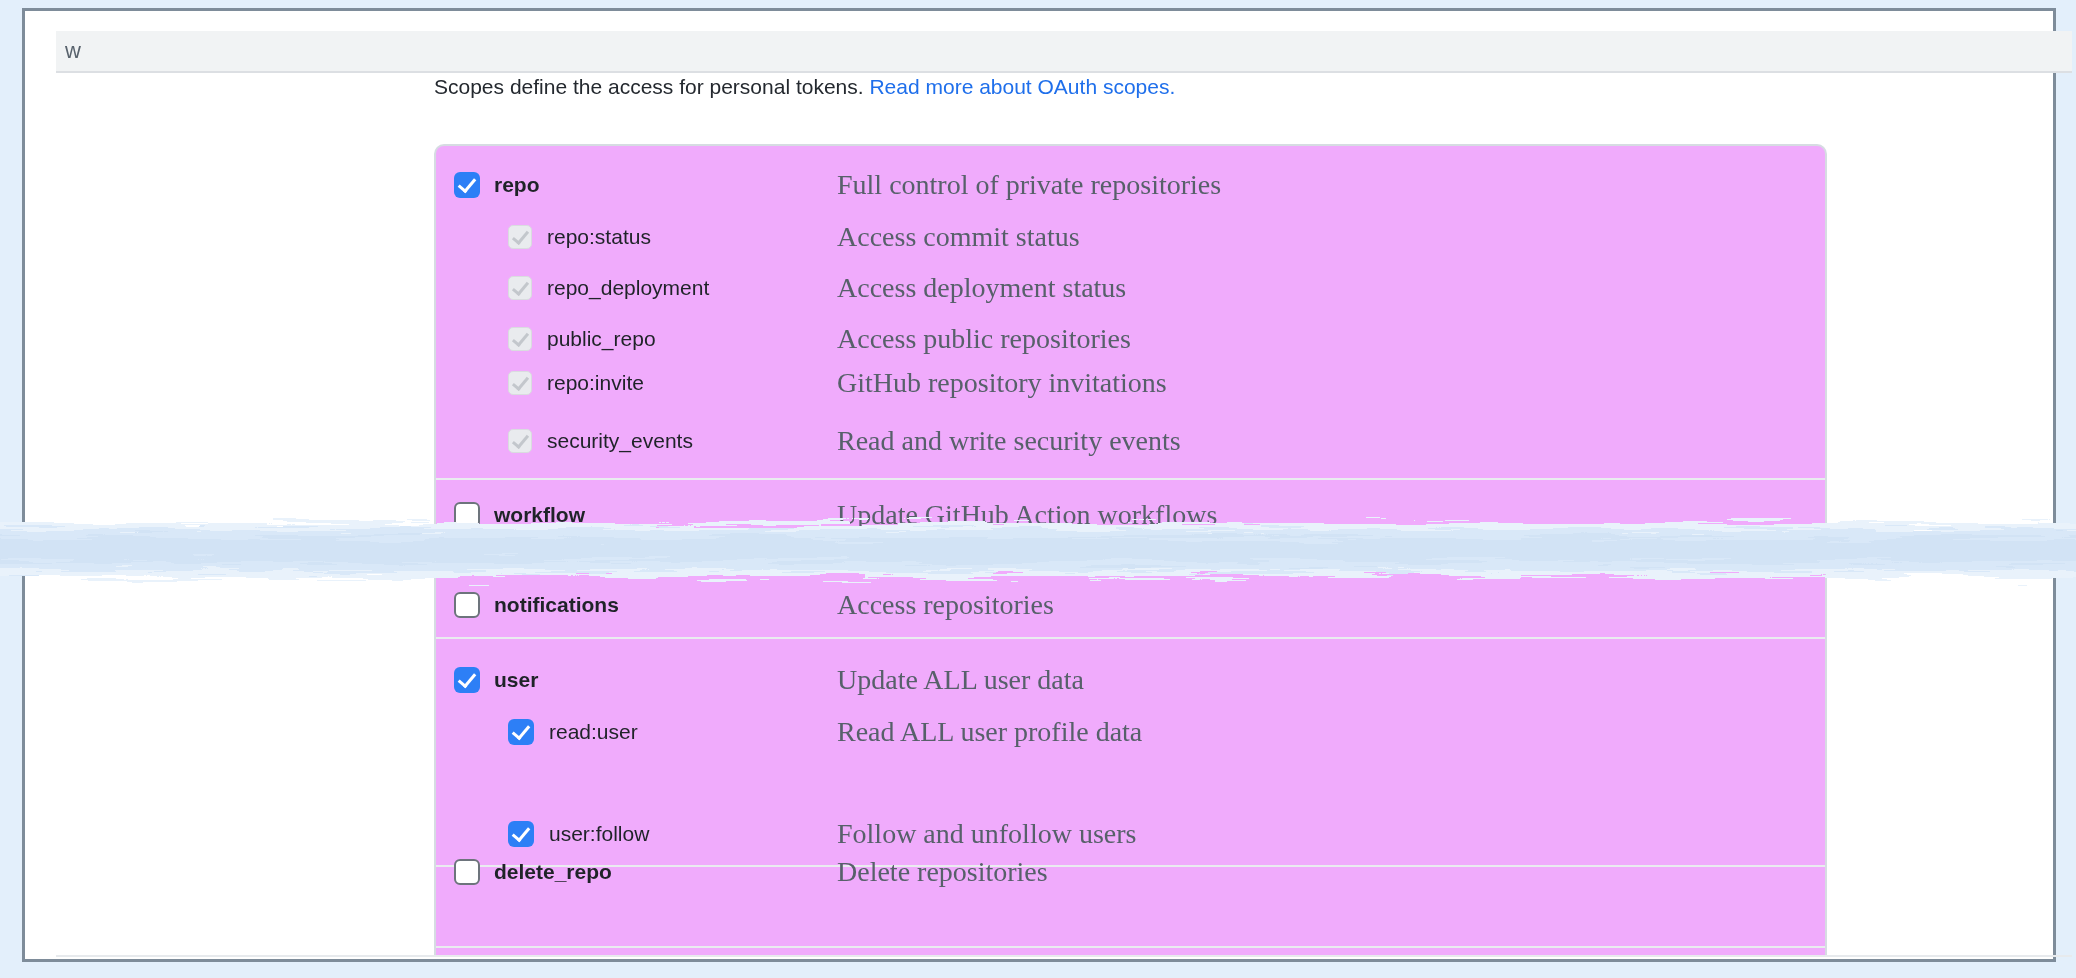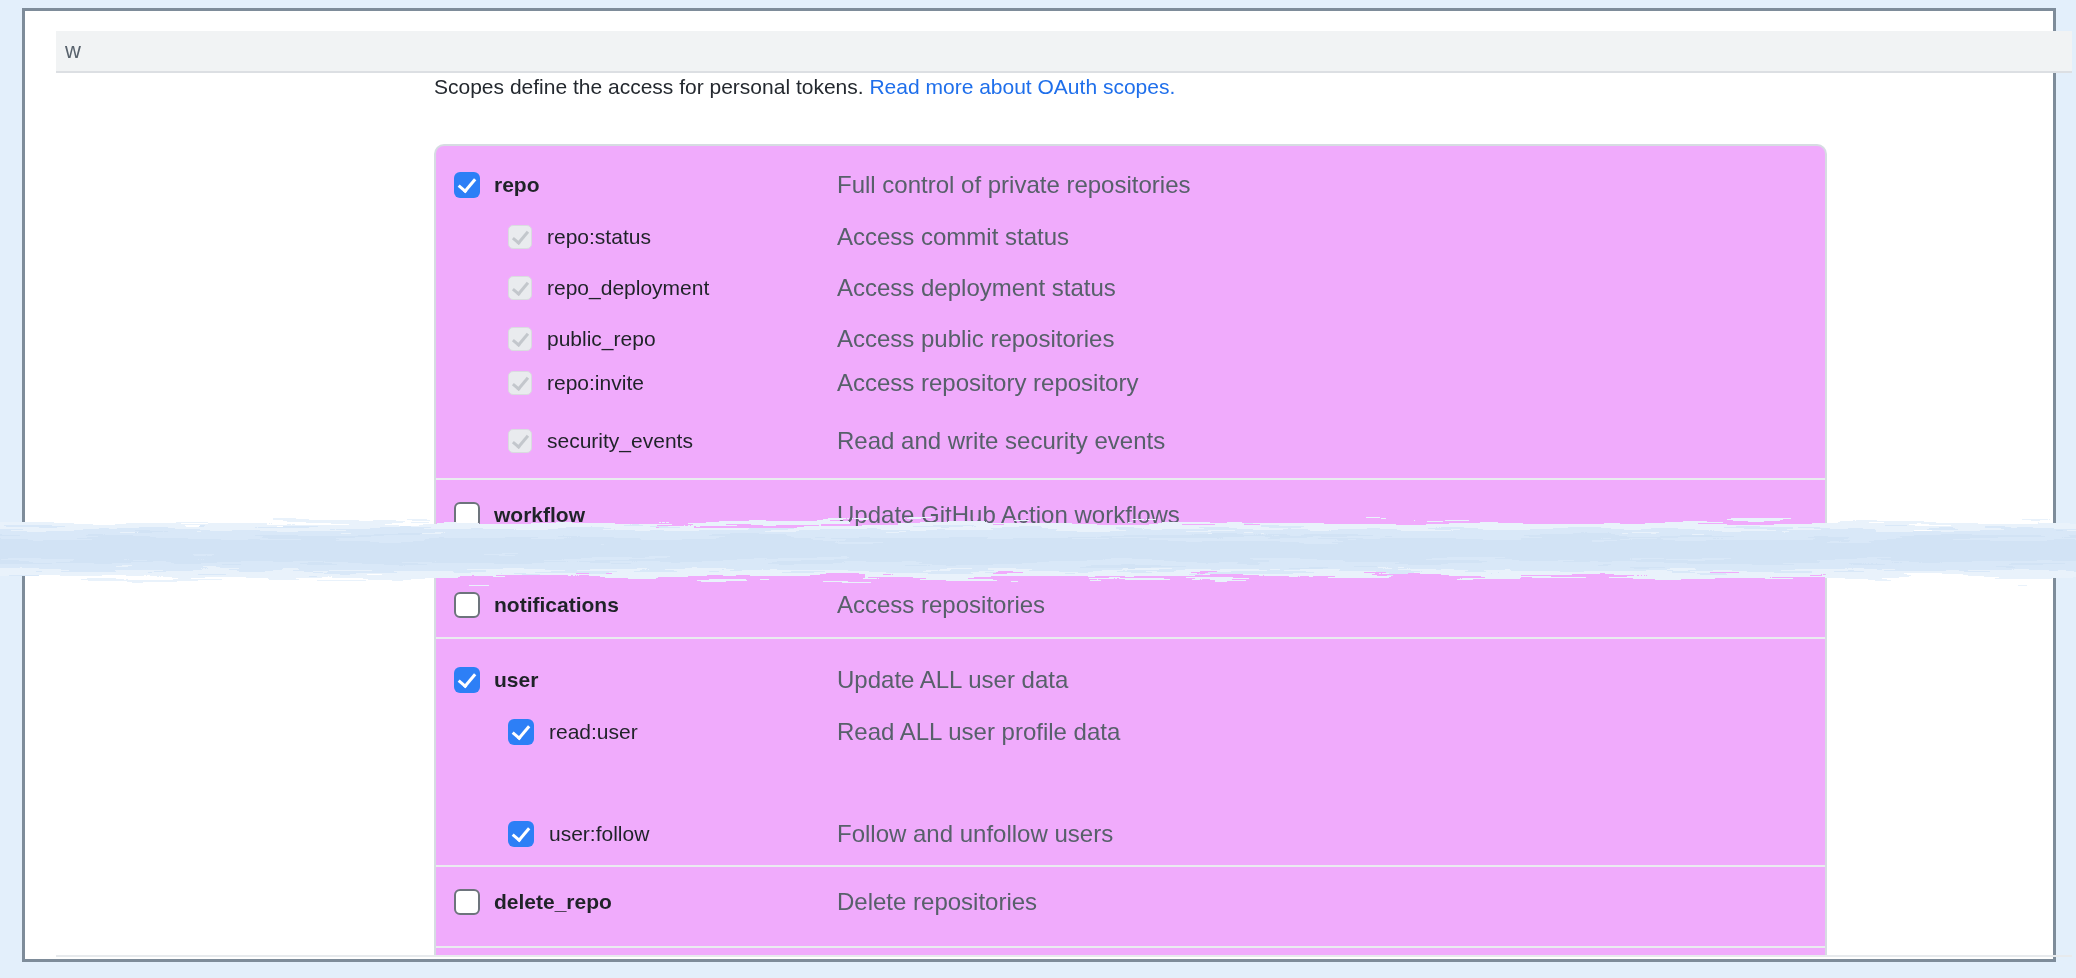--- a/index.html
+++ b/index.html
@@ -39,21 +39,21 @@
     border:2px solid #d6dce2;
     border-bottom:none;
     border-radius:10px 10px 0 0;
   }
   .row {
     position:absolute; left:0; width:100%; height:36px;
     display:flex; align-items:center;
   }
   .row .desc {
     position:absolute; left:401px; top:50%; transform:translateY(-50%);
-    font-size:24px; color:#57606a; white-space:nowrap;
+    font-size:28px; color:#57606a; white-space:nowrap;font-family:Liberation Serif, serif;
   }
   .name { font-size:21px; color:#1f2328; white-space:nowrap; }
   .row.top .name { font-weight:700; margin-left:14px; }
   .row.sub .name { font-weight:400; margin-left:15px; }
   .row.top { padding-left:18px; }
   .row.sub { padding-left:72px; }
 
   
   .cb { position:relative; flex:0 0 auto; display:inline-block; }
   .cb.checked {
@@ -122,21 +122,21 @@
       <span class="desc">Access deployment status</span>
     </div>
     <div class="row sub" style="top:175px">
       <span class="cb disabled-checked"></span>
       <span class="name">public_repo</span>
       <span class="desc">Access public repositories</span>
     </div>
     <div class="row sub" style="top:219px">
       <span class="cb disabled-checked"></span>
       <span class="name">repo:invite</span>
-      <span class="desc">Access repository repository</span>
+      <span class="desc">GitHub repository invitations</span>
     </div>
     <div class="row sub" style="top:277px">
       <span class="cb disabled-checked"></span>
       <span class="name">security_events</span>
       <span class="desc">Read and write security events</span>
     </div>
 
     <div class="divider" style="top:332px"></div>
 
     <div class="row top" style="top:351px">
@@ -164,21 +164,21 @@
       <span class="desc">Read ALL user profile data</span>
     </div>
     <div class="row sub" style="top:670px">
       <span class="cb checked"></span>
       <span class="name">user:follow</span>
       <span class="desc">Follow and unfollow users</span>
     </div>
 
     <div class="divider" style="top:719px"></div>
 
-    <div class="row top" style="top:738px">
+    <div class="row top" style="top:708px">
       <span class="cb unchecked"></span>
       <span class="name">delete_repo</span>
       <span class="desc">Delete repositories</span>
     </div>
 
     <div class="divider" style="top:800px"></div>
   </div>
 
   <div class="content-bottom-rule"></div>
 </div>

